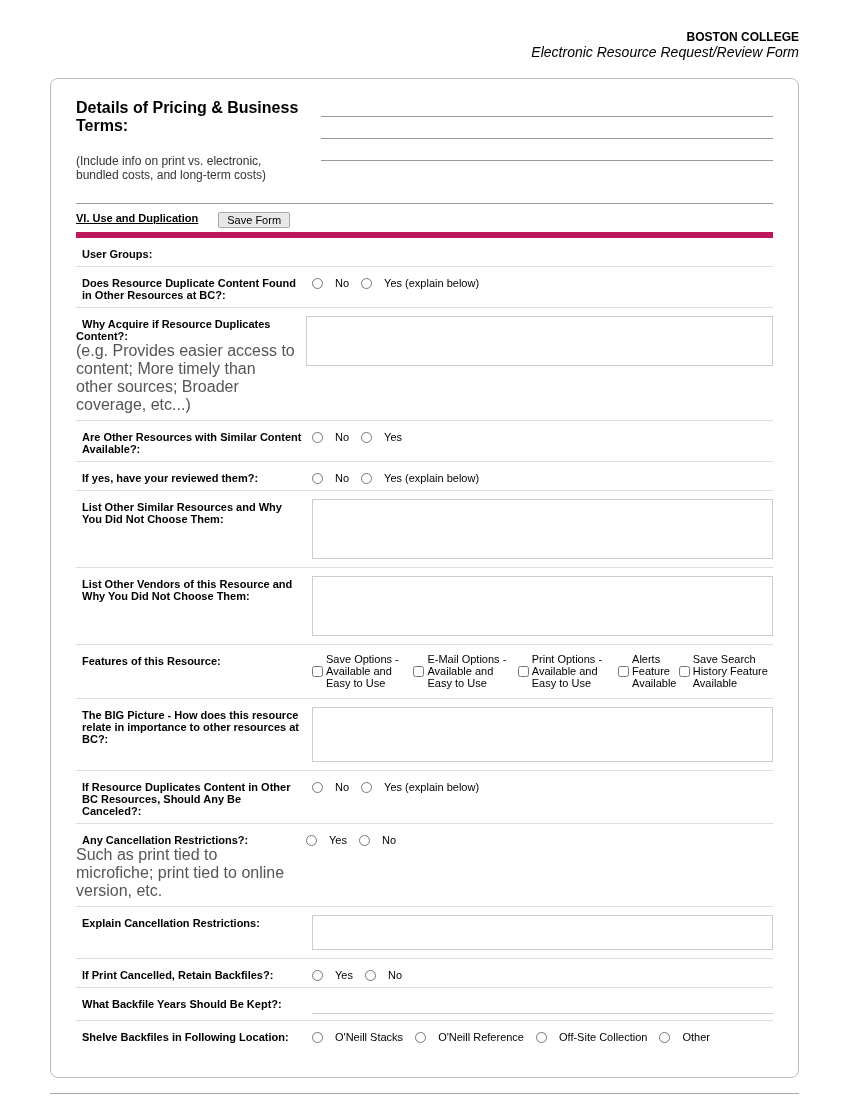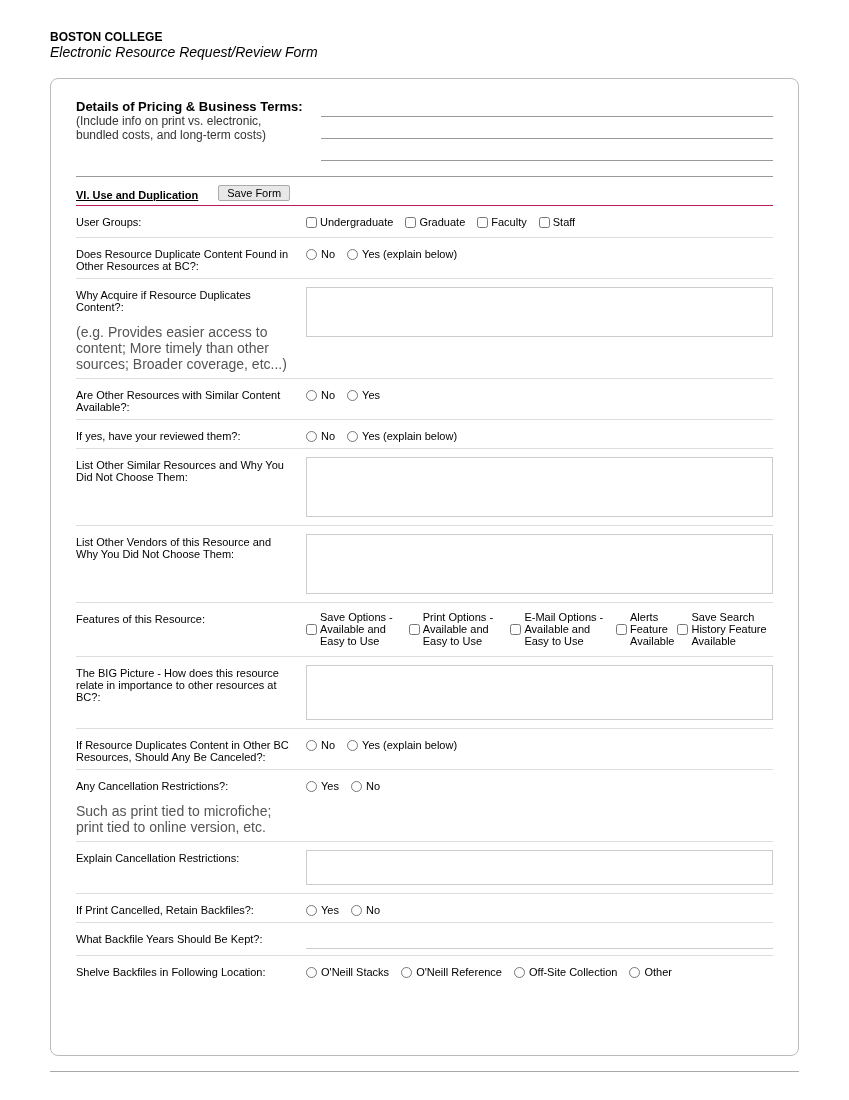--- a/index.html
+++ b/index.html
@@ -13,20 +13,21 @@
     }
     .page-wrapper {
       width: 849px;
       min-height: 1100px;
       padding: 30px 50px 20px 50px;
       display: flex;
       flex-direction: column;
     }
     .header {
       margin-bottom: 18px;
+      text-align: right;
     }
     .header-title {
       font-weight: bold;
       font-size: 12px;
     }
     .header-subtitle {
       font-size: 14px;
       font-weight: normal;
       font-style: italic;
     }
@@ -35,40 +36,40 @@
       border-radius: 8px;
       padding: 20px 25px 20px 25px;
       flex: 1;
       margin-bottom: 15px;
     }
     .pricing-section {
       margin-bottom: 15px;
     }
     .pricing-label {
       font-weight: bold;
-      font-size: 13px;
-      margin-bottom: 0;
+      font-size: 16px;
+      margin-bottom: 19px;
     }
     .pricing-sublabel {
       font-size: 12px;
       color: #333;
       margin-bottom: 6px;
     }
     .section-divider {
       border: none;
       border-top: 1px solid #999;
       margin: 10px 0 8px 0;
     }
     .section-header {
       display: flex;
-      align-items: flex-end;
+      align-items: flex-start;
       gap: 20px;
       margin-bottom: 8px;
       padding-bottom: 4px;
-      border-bottom: 1px solid #be185d;
+      border-bottom: 6px solid #be185d;
     }
     .section-title {
       font-weight: bold;
       font-size: 11px;
       text-decoration: underline;
     }
     .save-form-btn {
       font-size: 11px;
       background: #e8e8e8;
       border: 1px solid #aaa;
@@ -87,37 +88,38 @@
       border-bottom: none;
     }
     .row-label {
       width: 230px;
       min-width: 230px;
       font-size: 11px;
       padding-right: 10px;
       padding-top: 2px;
     }
     .row-label-bold {
-      font-weight: normal;
+      font-weight: bold;
+      margin-left: 6px;
     }
     .row-content {
       flex: 1;
       font-size: 11px;
     }
     .radio-group {
       display: flex;
       align-items: center;
       gap: 12px;
       flex-wrap: wrap;
       padding-top: 2px;
     }
     .radio-item {
       display: flex;
       align-items: center;
-      gap: 4px;
+      gap: 12px;
       font-size: 11px;
     }
     .radio-item input[type="radio"] {
       margin: 0;
       width: 11px;
       height: 11px;
     }
     .checkbox-item {
       display: flex;
       align-items: center;
@@ -162,23 +164,22 @@
       outline: none;
       background: transparent;
     }
     .footer-line {
       border-top: 1px solid #aaa;
       padding-top: 8px;
       font-size: 11px;
       color: #333;
     }
     .note-text {
-      font-size: 14px;
+      font-size: 16px;
       color: #555;
-      margin-top: 11px;
     }
   </style>
 </head>
 <body>
 
 <div class="page-wrapper">
 
   <div class="header">
     <div class="header-title">BOSTON COLLEGE</div>
     <div class="header-subtitle">Electronic Resource Request/Review Form</div>
@@ -202,40 +203,20 @@
 
     <hr class="section-divider">
 
     <div class="section-header">
       <span class="section-title">VI. Use and Duplication</span>
       <button class="save-form-btn">Save Form</button>
     </div>
 
     <div class="form-row">
       <div class="row-label row-label-bold">User Groups:</div>
-      <div class="row-content">
-        <div class="radio-group">
-          <div class="checkbox-item">
-            <input type="checkbox" style="">
-            <span>Undergraduate</span>
-          </div>
-          <div class="checkbox-item">
-            <input type="checkbox" style="">
-            <span>Graduate</span>
-          </div>
-          <div class="checkbox-item">
-            <input type="checkbox" style="">
-            <span>Faculty</span>
-          </div>
-          <div class="checkbox-item">
-            <input type="checkbox" style="">
-            <span>Staff</span>
-          </div>
-        </div>
-      </div>
     </div>
 
     <div class="form-row">
       <div class="row-label row-label-bold">Does Resource Duplicate Content Found in Other Resources at BC?:</div>
       <div class="row-content">
         <div class="radio-group">
           <div class="radio-item">
             <input type="radio" name="duplicate_content" style="">
             <span>No</span>
           </div>
@@ -305,25 +286,25 @@
 
     <div class="form-row">
       <div class="row-label row-label-bold">Features of this Resource:</div>
       <div class="row-content features-list">
         <div class="checkbox-item">
           <input type="checkbox" style="">
           <span>Save Options - Available and Easy to Use</span>
         </div>
         <div class="checkbox-item">
           <input type="checkbox" style="">
-          <span>Print Options - Available and Easy to Use</span>
+          <span>E-Mail Options - Available and Easy to Use</span>
         </div>
         <div class="checkbox-item">
           <input type="checkbox" style="">
-          <span>E-Mail Options - Available and Easy to Use</span>
+          <span>Print Options - Available and Easy to Use</span>
         </div>
         <div class="checkbox-item">
           <input type="checkbox" style="">
           <span>Alerts Feature Available</span>
         </div>
         <div class="checkbox-item">
           <input type="checkbox" style="">
           <span>Save Search History Feature Available</span>
         </div>
       </div>

